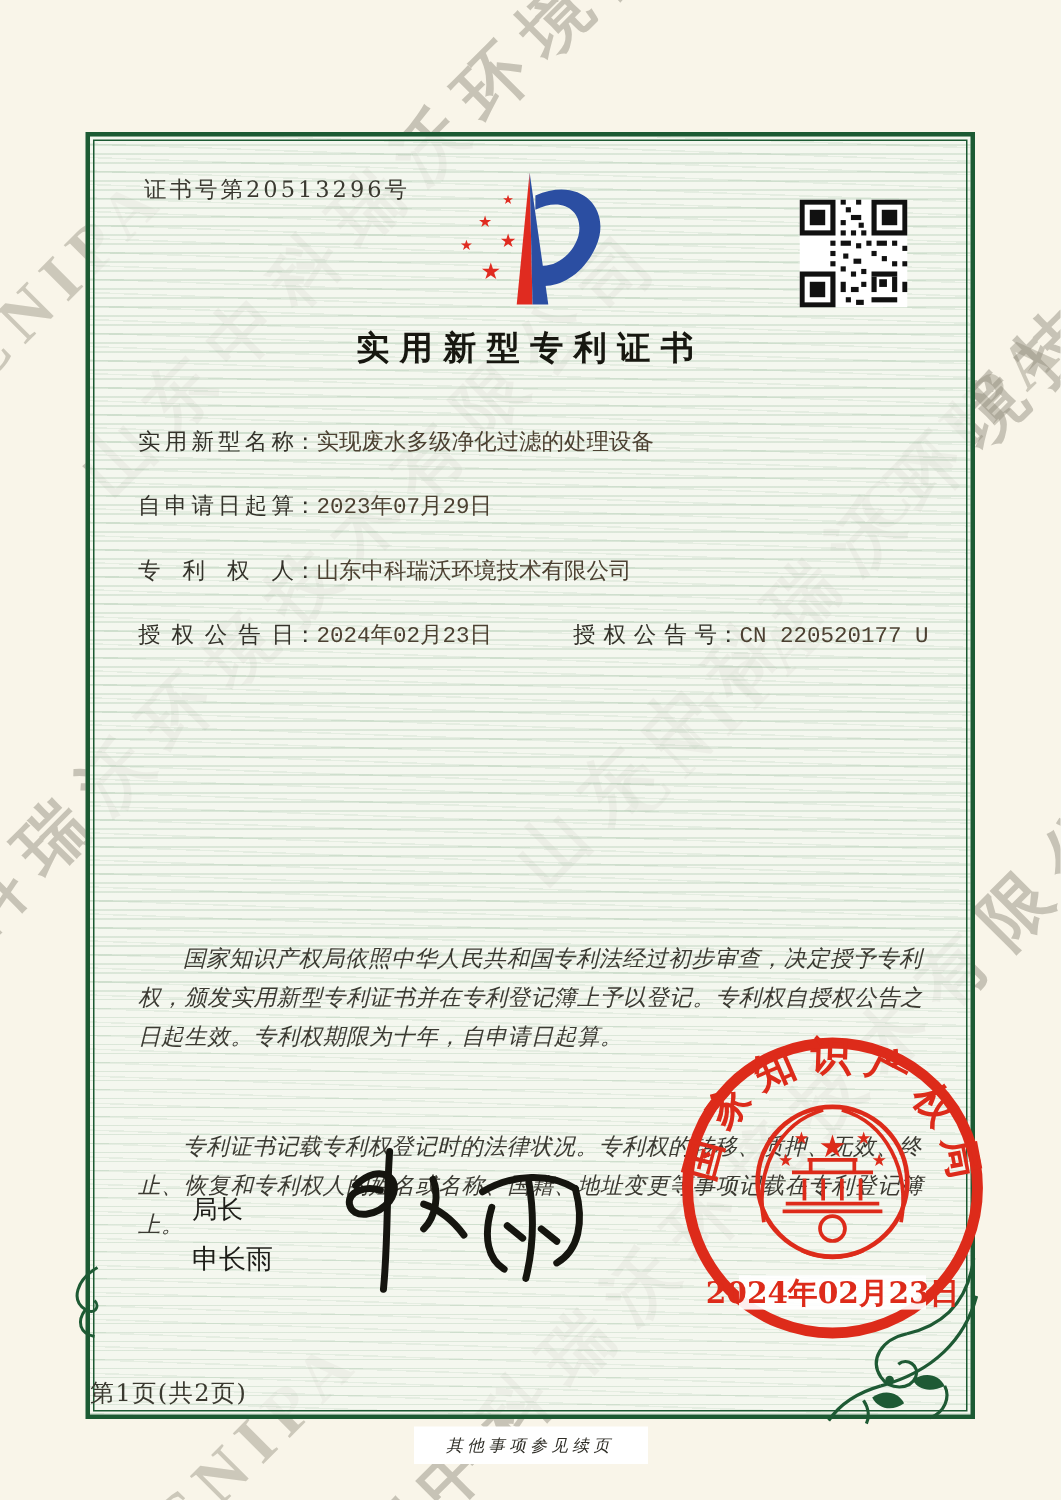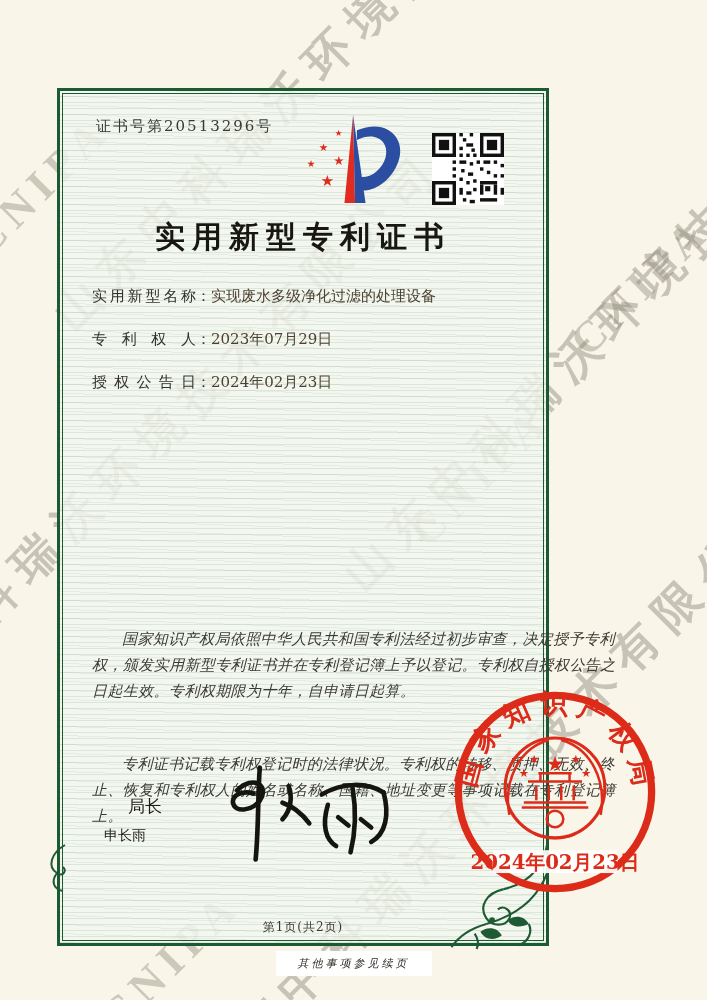--- a/index.html
+++ b/index.html
@@ -15,63 +15,63 @@
   .wm { position:absolute; white-space:nowrap; transform:rotate(-45deg);
         transform-origin:left top; font-weight:bold; }
   .wm.company { font-size:46px; letter-spacing:13px; color:rgba(125,120,104,0.40); }
   .wm.org { font-size:44px; letter-spacing:8px; color:rgba(142,138,122,0.42);
             font-family:"Liberation Serif",serif; }
   .wm1{left:-170px;top:720px;} .wm2{left:180px;top:1060px;}
   .wm3{left:330px;top:560px;}  .wm4{left:40px;top:300px;}
   .wm5{left:-40px;top:230px;}  .wm6{left:400px;top:520px;color:rgba(150,146,132,0.30);}
   .wm7{left:90px;top:1005px;}  .wm8{left:560px;top:330px;}
   
-  .frame { position:absolute; left:57px; top:88px; width:492px; height:858px;
+  .frame { position:absolute; left:57px; top:88px; width:593px; height:858px;
     border:3px solid #1c5a33; z-index:1;
     background:
       repeating-linear-gradient(0deg, rgba(118,165,126,0.20) 0 1px, transparent 1px 6px),
       repeating-linear-gradient(2deg, rgba(118,165,126,0.12) 0 1px, transparent 1px 9px),
       rgba(243,247,240,0.84);
   }
   .frame-inner { position:absolute; inset:2px; border:1px solid #1c5a33; }
   
   .cert-no { position:absolute; left:36px; top:26px; font-size:15px;
              letter-spacing:2px; color:#3a3930; }
   .logo { position:absolute; left:228px; top:16px; width:134px; height:106px; }
   .qr { position:absolute; right:42px; top:42px; width:72px; height:72px; }
   .title { position:absolute; left:0; right:0; top:126px; text-align:center;
-           font-size:30px; font-weight:bold; letter-spacing:7px; color:#171710; }
+           font-size:22px; font-weight:bold; letter-spacing:7px; color:#171710; }
   
   .fields { position:absolute; left:32px; top:194px; width:545px;
             font-size:15px; line-height:22px; }
-  .frow { margin-bottom:21px; }
+  .frow { margin-bottom:21px;font-family:Liberation Mono, monospace; }
   .flabel { display:inline-block; width:104px; text-align:justify;
             text-align-last:justify; vertical-align:top; color:#33322a; }
   .fcolon { vertical-align:top; color:#33322a; }
   .fvalue { display:inline-block; max-width:428px; vertical-align:top; color:#4c4132; }
   .frow-addr { margin-bottom:15px; }
   .frow-last { display:flex;align-items:flex-end; }
   .grp2 { margin-left:54px; }
   .grp2 .flabel { width:96px; }
   
   .paras { position:absolute; left:32px; top:488px; width:532px;
            font-style:italic; font-size:15px; line-height:1.72;
            letter-spacing:0.4px; color:#3b3a32; }
   .paras p { text-indent:2em; margin-bottom:11px;margin-top:48px; }
   
   .sig-post { position:absolute; left:68px; top:704px; font-size:17px;
               font-family:"Liberation Sans",sans-serif; color:#1d1d18; }
-  .sig-name { position:absolute; left:44px; top:736px; font-size:14px;
+  .sig-name { position:absolute; left:68px; top:736px; font-size:18px;
               font-family:"Liberation Sans",sans-serif; color:#1d1d18; }
   .sig-hand { position:absolute; left:142px; top:668px; width:196px; height:104px; }
   
   .seal { position:absolute; left:448px; top:686px; width:214px; height:212px; z-index:3; }
   
-  .page-num { position:absolute; left:0; right:0; top:828px; text-align:center;
-              font-size:12px; letter-spacing:1px; color:#3a392f; }
+  .page-num { position:absolute; left:0; right:0; top:828px; 
+              font-size:16px; letter-spacing:1px; color:#3a392f; }
   .note-box { position:absolute; left:50%; top:951px; transform:translateX(-50%);
               background:#ffffff; padding:5px 22px; font-style:italic;
               font-size:11px; letter-spacing:3px; color:#2e2d26; z-index:2; }
   
   .flourish-br { position:absolute; right:-6px; bottom:-8px; width:116px; height:116px; }
   .flourish-l { position:absolute; left:-17px; top:752px; width:28px; height:50px; }
 </style>
 </head>
 <body>
 
@@ -159,25 +159,31 @@
     </g>
   </svg>
 
   <div class="title">实用新型专利证书</div>
 
   <div class="fields">
     <div class="frow">
       <span class="flabel">实用新型名称</span><span class="fcolon">：</span><span class="fvalue">实现废水多级净化过滤的处理设备</span>
     </div>
     <div class="frow">
-      <span class="flabel">专利权人</span><span class="fcolon">：</span><span class="fvalue">2023年07月29日</span>
+      <span class="flabel">自申请日起算</span><span class="fcolon">：</span><span class="fvalue">2023年07月29日</span>
+    </div>
+    <div class="frow">
+      <span class="flabel">专利权人</span><span class="fcolon">：</span><span class="fvalue">山东中科瑞沃环境技术有限公司</span>
     </div>
     <div class="frow frow-last">
       <span>
         <span class="flabel">授权公告日</span><span class="fcolon">：</span><span class="fvalue">2024年02月23日</span>
+      </span>
+      <span class="grp2">
+        <span class="flabel">授权公告号</span><span class="fcolon">：</span><span class="fvalue">CN 220520177 U</span>
       </span>
     </div>
   </div>
 
   <div class="paras">
     <p>国家知识产权局依照中华人民共和国专利法经过初步审查，决定授予专利权，颁发实用新型专利证书并在专利登记簿上予以登记。专利权自授权公告之日起生效。专利权期限为十年，自申请日起算。</p>
     <p>专利证书记载专利权登记时的法律状况。专利权的转移、质押、无效、终止、恢复和专利权人的姓名或名称、国籍、地址变更等事项记载在专利登记簿上。</p>
   </div>
 
   <div class="sig-post">局长</div>

